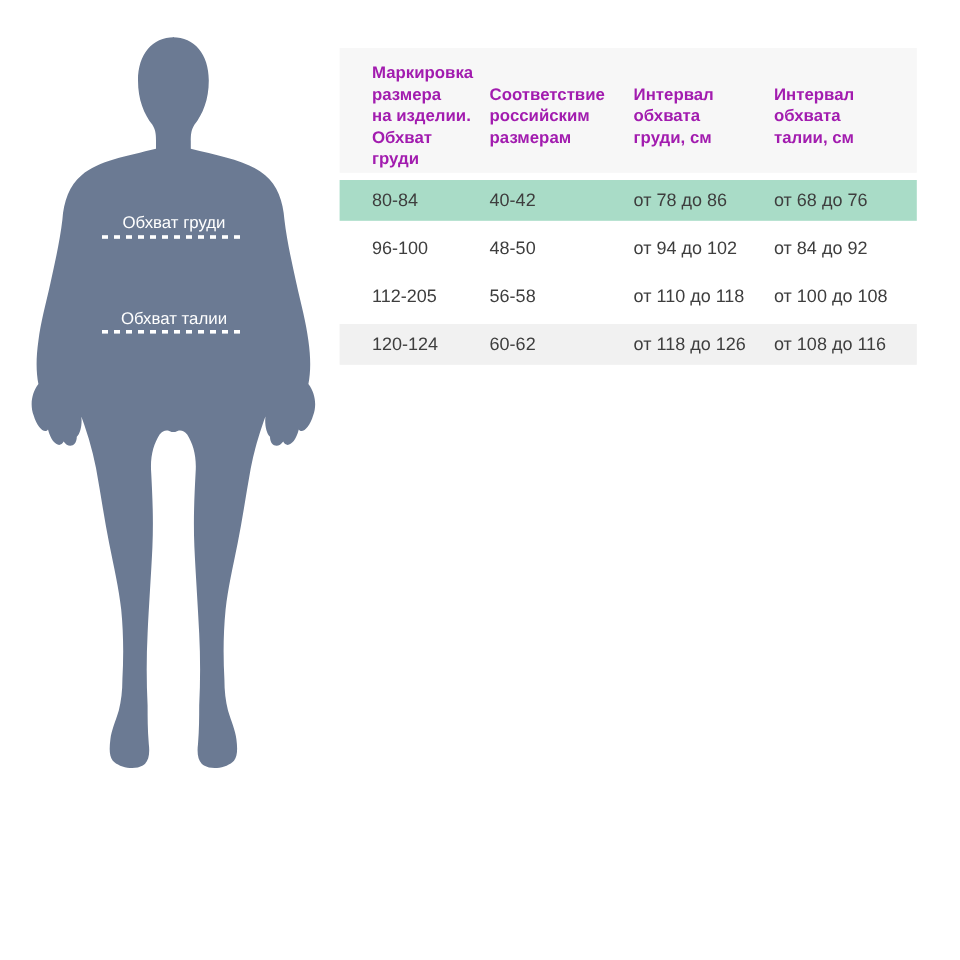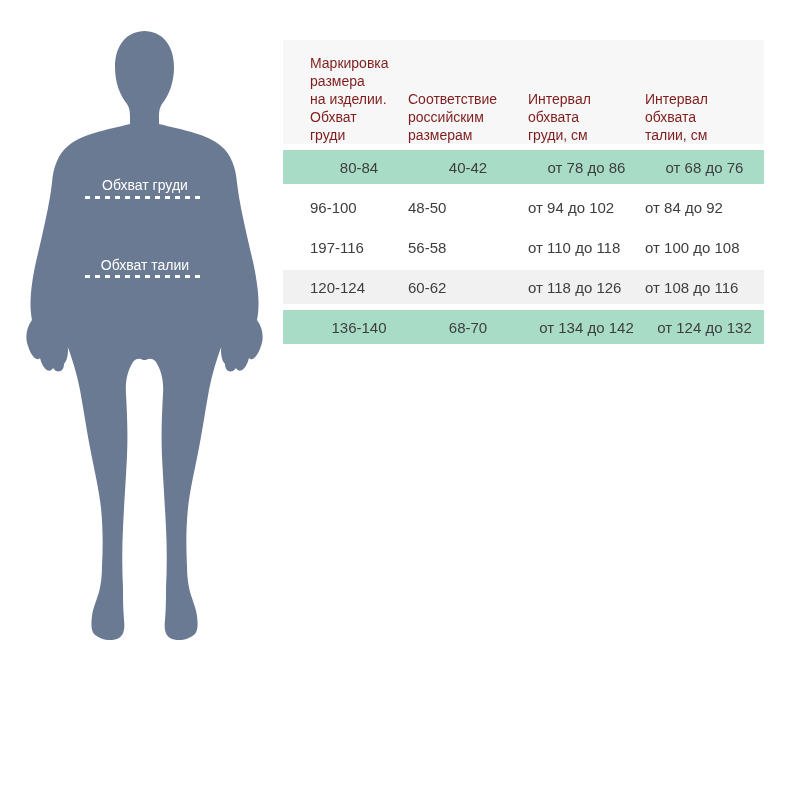--- a/index.html
+++ b/index.html
@@ -18,24 +18,24 @@
   .meas-line { position:absolute; height:3px; z-index:2;
     background:repeating-linear-gradient(90deg,#ffffff 0 5px, rgba(255,255,255,0) 5px 10px); }
   .chest-line { left:60px; top:168px; width:118px; }
   .waist-line { left:60px; top:247px; width:120px; }
 
   
   .size-table { position:absolute; left:283px; top:40px; width:481px; }
   .row { display:flex; align-items:center; height:34px; margin-bottom:6px;
     background:#ffffff; color:var(--table-text,#3e3e3e); font-size:15px; }
   .row.alt { background:var(--row-gray,#f1f1f1); }
-  .row.hl  { background:var(--highlight-green,#a9dcc7);text-align:center; }
-  .thead { height:104px; align-items:flex-end; padding-top:8px;
+  .row.hl  { background:var(--highlight-green,#a9dcc7); }
+  .thead { height:104px; align-items:center; padding-top:8px;
     background:var(--header-bg,#f7f7f7); margin-bottom:6px;
-    font-size:14px; font-weight:normal; color:#7f1d1d; line-height:18px; }
+    font-size:14px; font-weight:bold; color:#a21caf; line-height:18px; }
   .thead .c { white-space:pre-line; }
   .c  { flex:0 0 auto; }
   .c1 { width:125px; padding-left:27px; }
   .c2 { width:120px; }
   .c3 { width:117px; }
   .c4 { flex:1 1 auto; }
 
   
   .nonstandard-btn { position:absolute; left:283px; top:532px; width:235px; height:36px;
     background:var(--highlight-green,#a9dcc7); color:var(--button-text,#2d6b5c);
@@ -118,33 +118,27 @@
       <div class="c c3">от 78 до 86</div>
       <div class="c c4">от 68 до 76</div>
     </div>
     <div class="row">
       <div class="c c1">96-100</div>
       <div class="c c2">48-50</div>
       <div class="c c3">от 94 до 102</div>
       <div class="c c4">от 84 до 92</div>
     </div>
     <div class="row">
-      <div class="c c1">197-116</div>
+      <div class="c c1">112-205</div>
       <div class="c c2">56-58</div>
       <div class="c c3">от 110 до 118</div>
       <div class="c c4">от 100 до 108</div>
     </div>
     <div class="row alt">
       <div class="c c1">120-124</div>
       <div class="c c2">60-62</div>
       <div class="c c3">от 118 до 126</div>
       <div class="c c4">от 108 до 116</div>
     </div>
-    <div class="row hl">
-      <div class="c c1">136-140</div>
-      <div class="c c2">68-70</div>
-      <div class="c c3">от 134 до 142</div>
-      <div class="c c4">от 124 до 132</div>
-    </div>
   </div>
 
 
 </div>
 
 </body></html>

